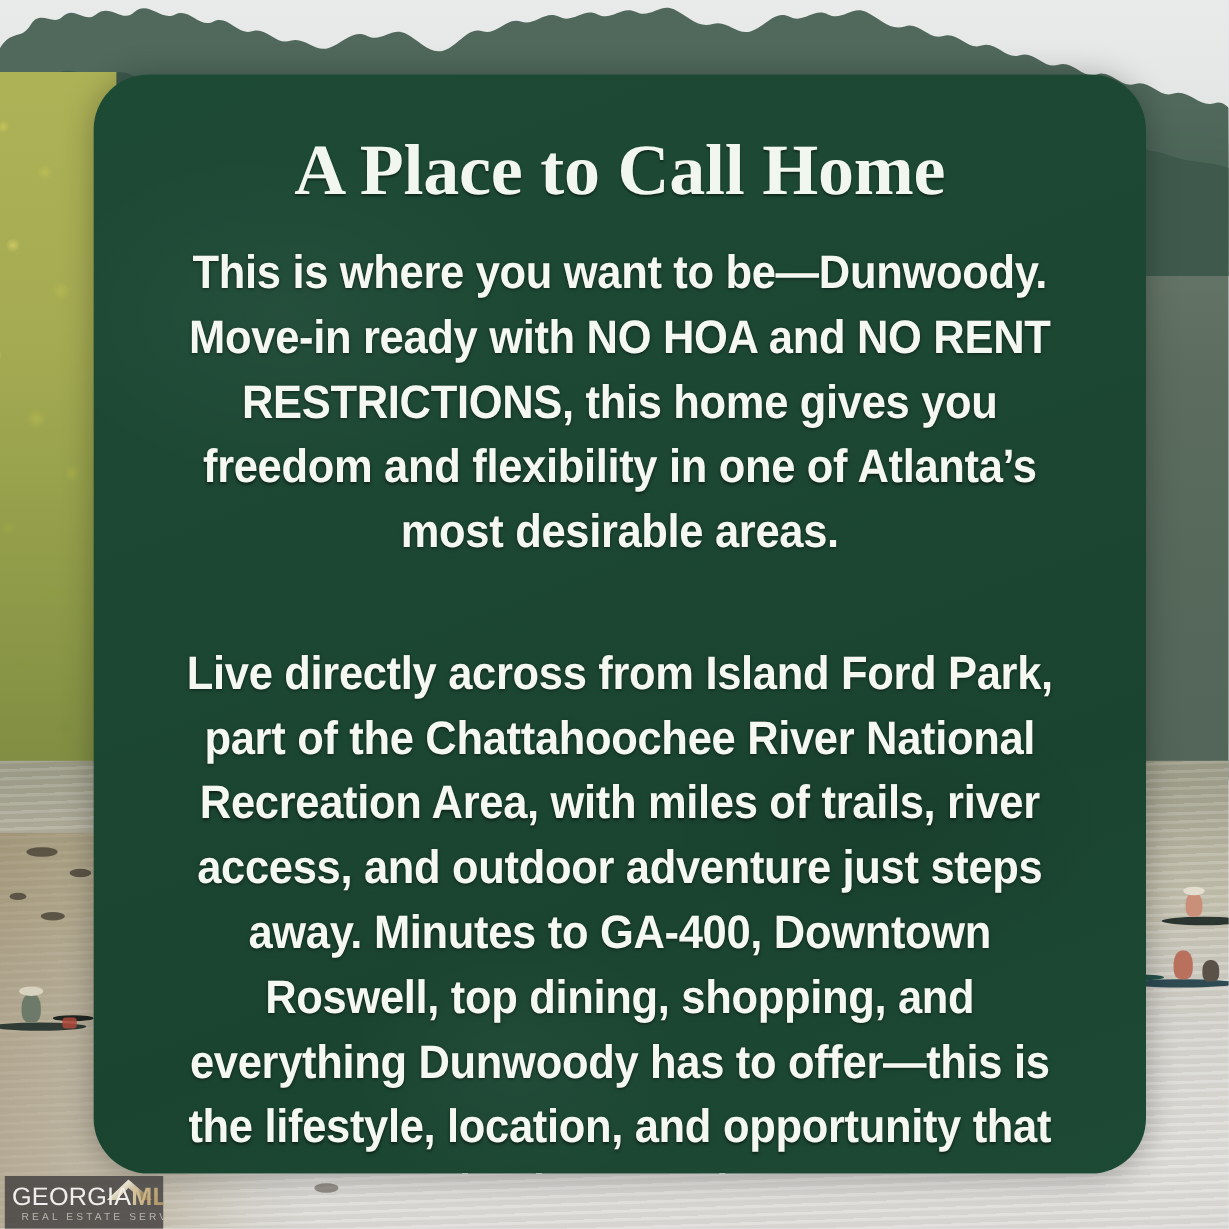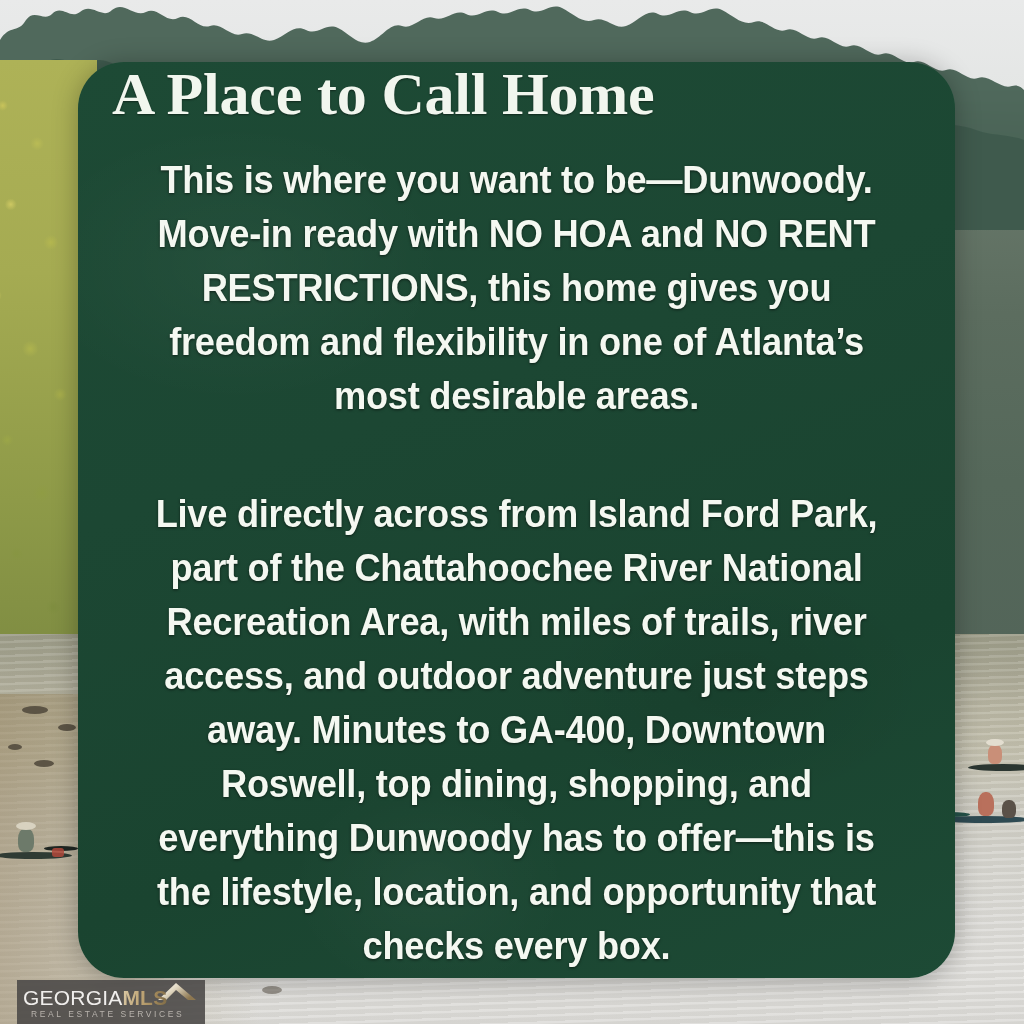--- a/index.html
+++ b/index.html
@@ -149,20 +149,22 @@
   }
   .card-inner {
     position: relative;
     padding: 0 34px;
     height: 100%;
     box-sizing: border-box;
   }
 
   .headline {
     margin: 0;
+    padding-top: 48px;
+    text-align: center;
     font-family: "Liberation Serif", "DejaVu Serif", serif;
     font-weight: bold;
     font-size: 60px;
     line-height: 1.08;
     color: #f1f6ee;
     letter-spacing: -0.2px;
     text-shadow: 0 1px 2px rgba(0,0,0,0.45);
   }
 
   .body-block {
@@ -179,23 +181,23 @@
     transform-origin: center top;
     text-shadow: 0 1px 3px rgba(0,0,0,0.55);
   }
   .body-block.second {
     padding-top: 64px;
   }
 
   
   .watermark {
     position: absolute;
-    left: 17px;
+    left: 4px;
     bottom: 0;
-    width: 188px;
+    width: 132px;
     height: 44px;
     background: rgba(74,72,71,0.88);
     overflow: hidden;
   }
   .wm-row {
     position: absolute;
     left: 6px;
     top: 7px;
     display: flex;
     align-items: baseline;

